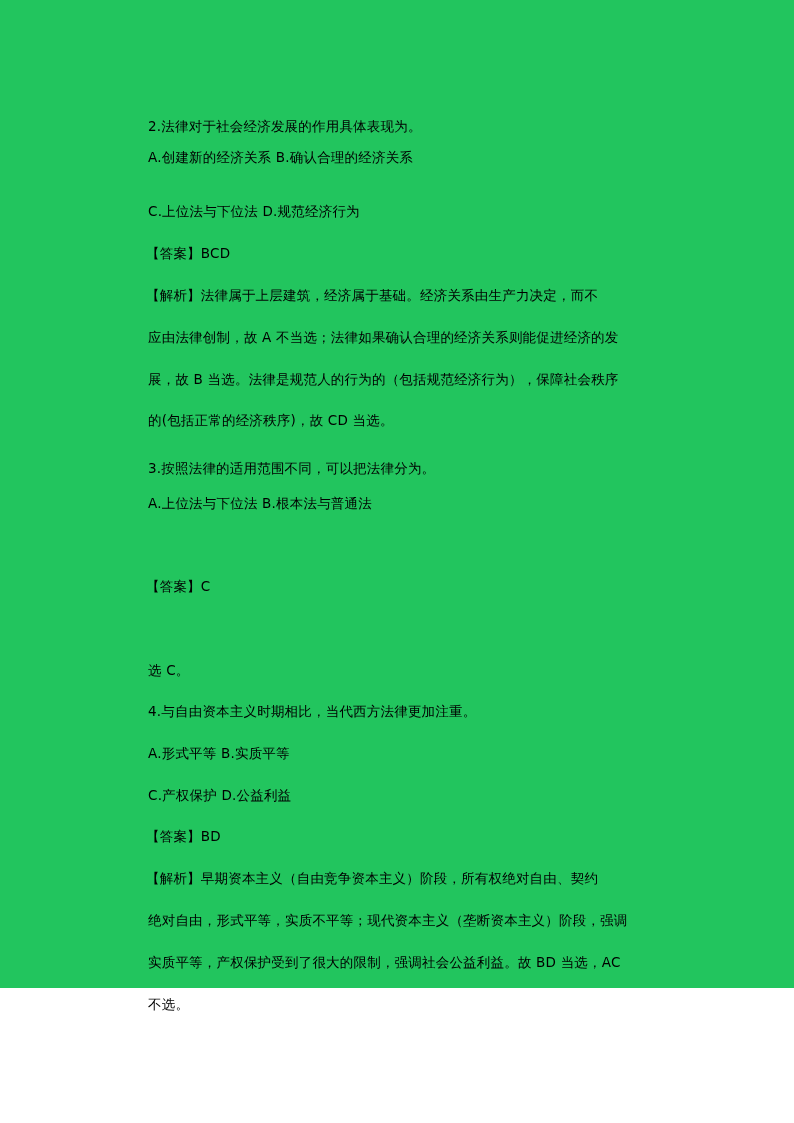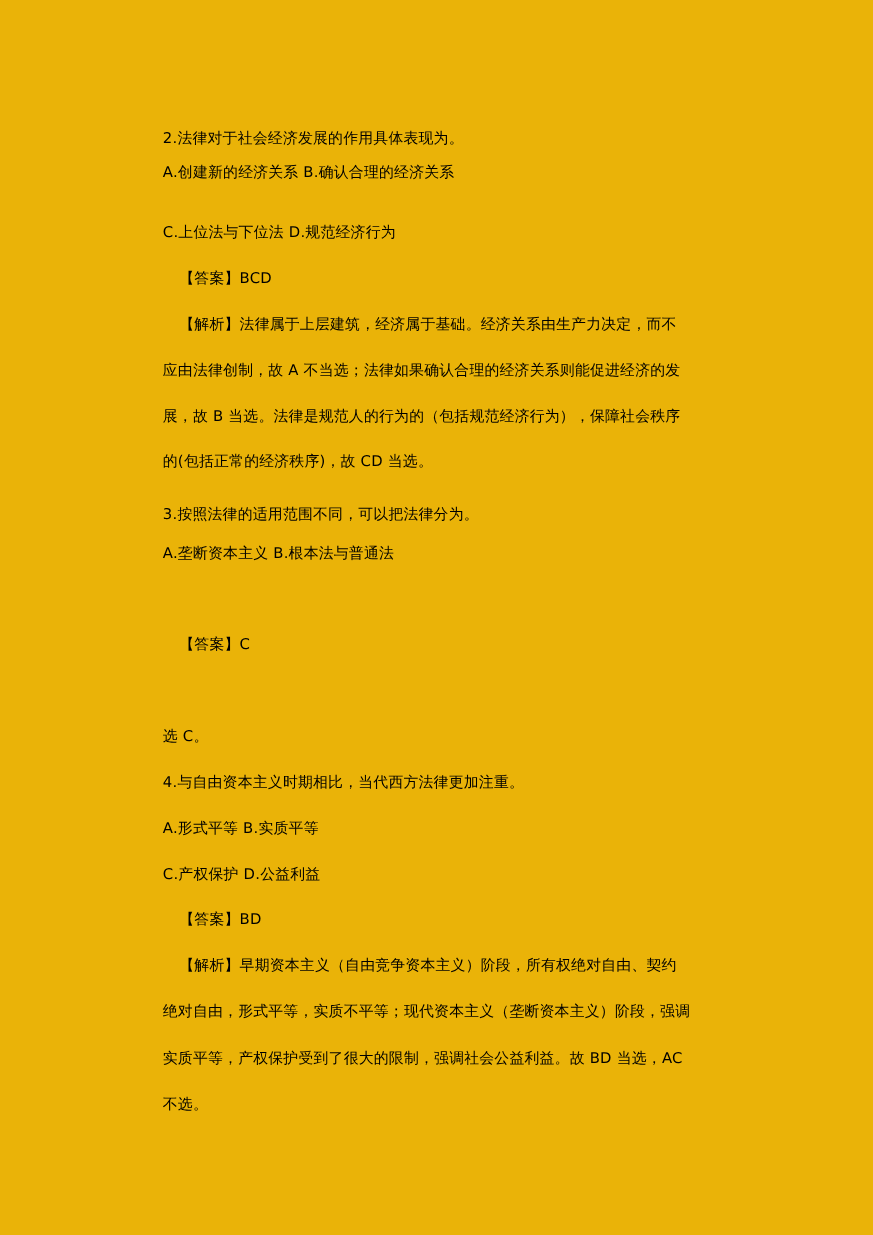--- a/index.html
+++ b/index.html
@@ -13,51 +13,51 @@
       position: relative;
       overflow: hidden;
       font-family: "DejaVu Sans", "Liberation Sans", sans-serif;
       color: #000000;
     }
     .page {
       position: absolute;
       left: 0;
       top: 0;
       width: 794px;
-      height: 1123px;
-      background: #eab308;
+      height: 988px;
+      background: #22c55e;
     }
     .line {
       position: absolute;
       left: 148px;
       font-size: 13.5px;
       line-height: 18px;
       white-space: nowrap;
       letter-spacing: 0.2px;
     }
     .line.label-line {
-      left: 163px;
+      left: 146px;
     }
   </style>
 </head>
 <body>
 
 <div class="page">
 
   <div class="line" style="top:117px;">2.法律对于社会经济发展的作用具体表现为。</div>
   <div class="line" style="top:148px;">A.创建新的经济关系 B.确认合理的经济关系</div>
   <div class="line" style="top:202px;">C.上位法与下位法 D.规范经济行为</div>
   <div class="line label-line" style="top:244px;">【答案】BCD</div>
   <div class="line label-line" style="top:286px;">【解析】法律属于上层建筑，经济属于基础。经济关系由生产力决定，而不</div>
   <div class="line" style="top:328px;">应由法律创制，故 A 不当选；法律如果确认合理的经济关系则能促进经济的发</div>
   <div class="line" style="top:370px;">展，故 B 当选。法律是规范人的行为的（包括规范经济行为），保障社会秩序</div>
   <div class="line" style="top:411px;">的(包括正常的经济秩序)，故 CD 当选。</div>
 
   <div class="line" style="top:459px;">3.按照法律的适用范围不同，可以把法律分为。</div>
-  <div class="line" style="top:494px;">A.垄断资本主义 B.根本法与普通法</div>
+  <div class="line" style="top:494px;">A.上位法与下位法 B.根本法与普通法</div>
   <div class="line label-line" style="top:577px;">【答案】C</div>
   <div class="line" style="top:661px;">选 C。</div>
 
   <div class="line" style="top:702px;">4.与自由资本主义时期相比，当代西方法律更加注重。</div>
   <div class="line" style="top:744px;">A.形式平等 B.实质平等</div>
   <div class="line" style="top:786px;">C.产权保护 D.公益利益</div>
   <div class="line label-line" style="top:827px;">【答案】BD</div>
   <div class="line label-line" style="top:869px;">【解析】早期资本主义（自由竞争资本主义）阶段，所有权绝对自由、契约</div>
   <div class="line" style="top:911px;">绝对自由，形式平等，实质不平等；现代资本主义（垄断资本主义）阶段，强调</div>
   <div class="line" style="top:953px;">实质平等，产权保护受到了很大的限制，强调社会公益利益。故 BD 当选，AC</div>

